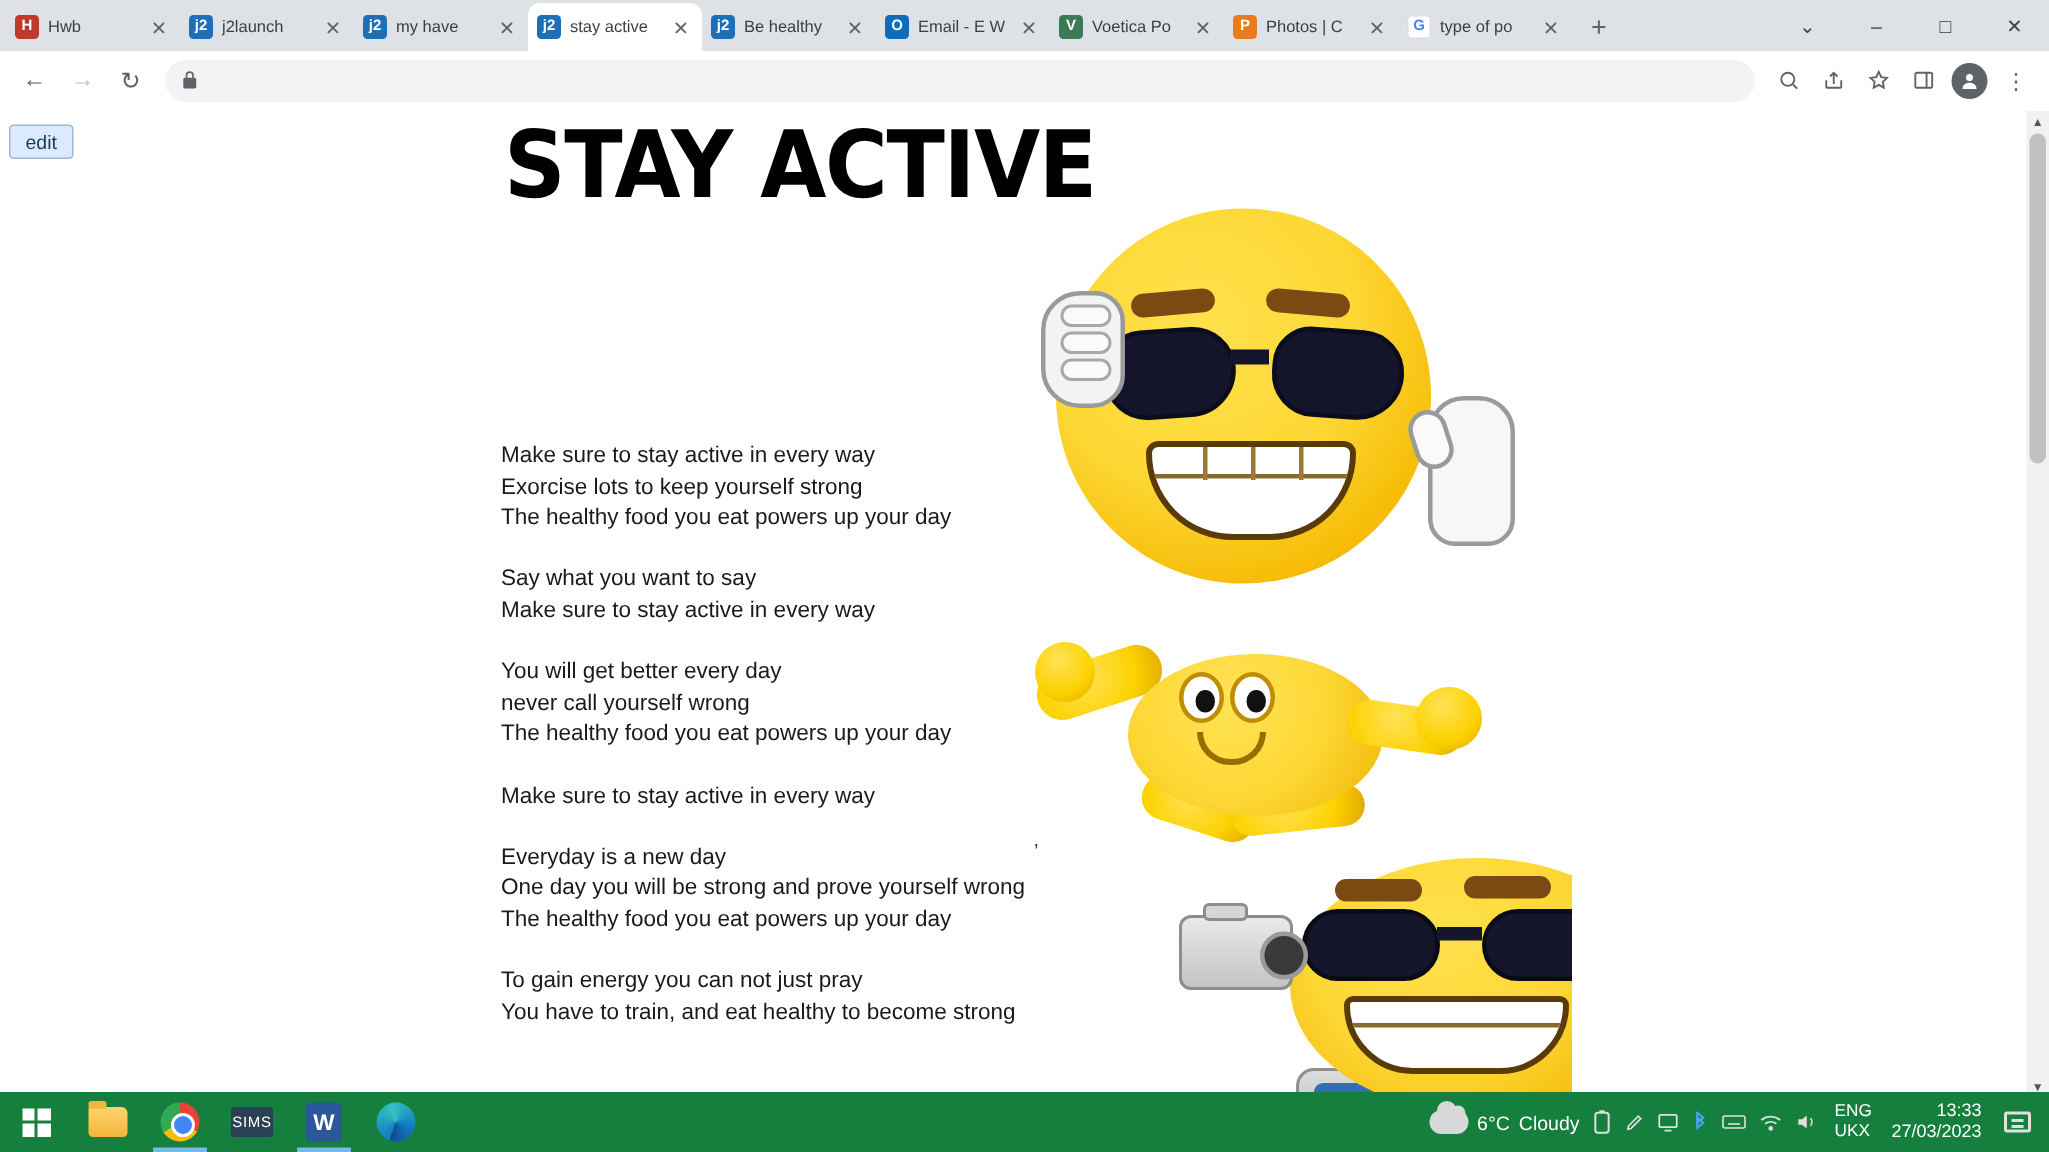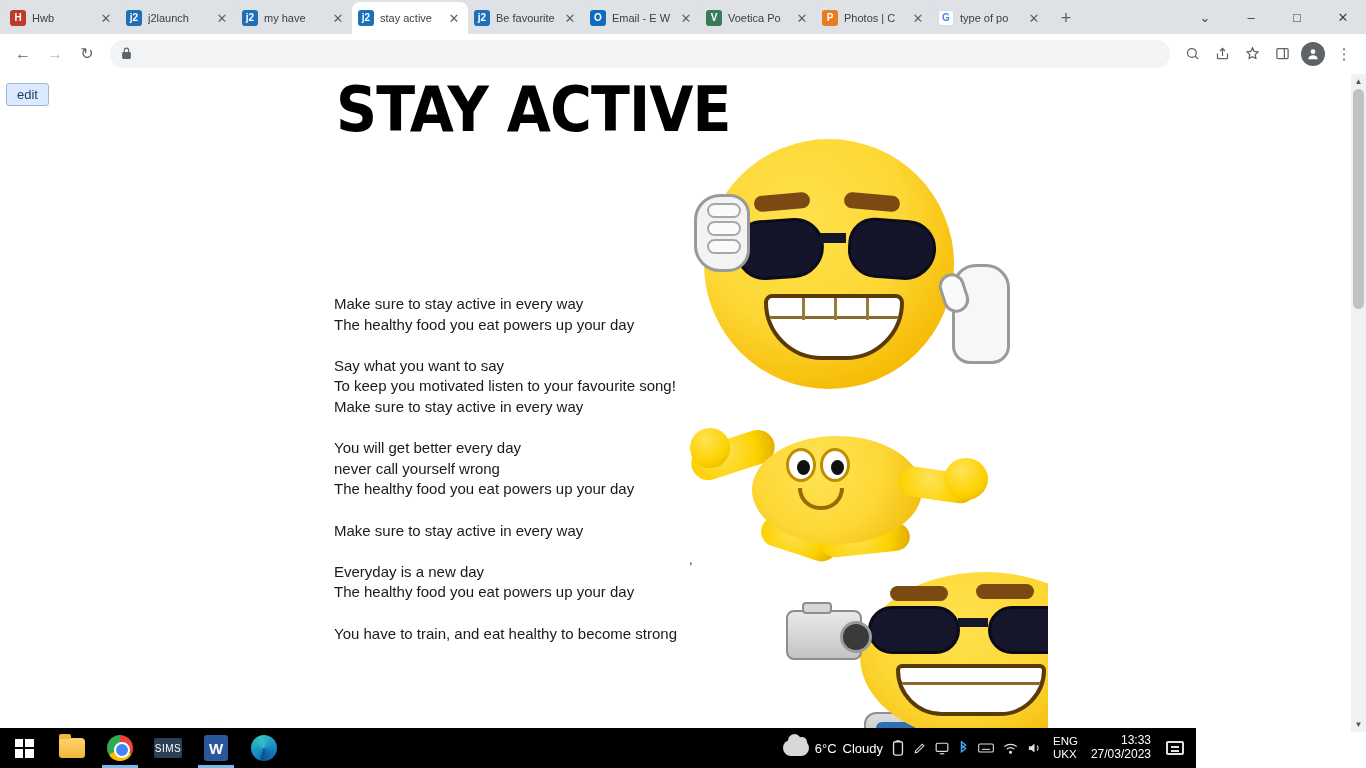--- a/index.html
+++ b/index.html
@@ -329,22 +329,22 @@
   #camera .lensc {
     position: absolute; right: -12px; top: 9px; width: 32px; height: 32px;
     background: #3a3a3a; border: 3px solid #9b9b9b; border-radius: 50%;
   }
   #camera .top { position: absolute; left: 14px; top: -10px; width: 30px; height: 12px; background: #d6d6d6; border: 2px solid #8d8d8d; border-radius: 4px; }
 
   
   #taskbar {
     position: absolute;
     left: 0; bottom: 0;
-    width: 1196px; height: 40px;
-    background: #000000;
+    width: 1366px; height: 40px;
+    background: #15803d;
     display: flex;
     align-items: center;
     color: #ffffff;
   }
   #start-btn { width: 48px; height: 40px; display: flex; align-items: center; justify-content: center; }
   .winlogo { width: 19px; height: 19px; display: grid; grid-template-columns: 1fr 1fr; grid-template-rows: 1fr 1fr; gap: 2.5px; }
   .winlogo i { background: #ffffff; display: block; }
   .tb-app {
     width: 48px; height: 40px;
     display: flex; align-items: center; justify-content: center;
@@ -412,21 +412,21 @@
       <span class="tab-title">my have</span>
       <span class="tab-close">✕</span>
     </div>
     <div class="tab active">
       <span class="favicon" style="background:#1d6fb8">j2</span>
       <span class="tab-title">stay active</span>
       <span class="tab-close">✕</span>
     </div>
     <div class="tab">
       <span class="favicon" style="background:#1d6fb8">j2</span>
-      <span class="tab-title">Be favourite</span>
+      <span class="tab-title">Be healthy</span>
       <span class="tab-close">✕</span>
     </div>
     <div class="tab">
       <span class="favicon" style="background:#0f6cbd">O</span>
       <span class="tab-title">Email - E W</span>
       <span class="tab-close">✕</span>
     </div>
     <div class="tab">
       <span class="favicon" style="background:#3b7a57">V</span>
       <span class="tab-title">Voetica Po</span>
@@ -498,40 +498,42 @@
 
   <div id="page">
 
     <div id="edit-btn">edit</div>
 
     <div id="page-title">STAY ACTIVE</div>
 
     <div id="poem">
       <div class="stanza">
         <div class="line">Make sure to stay active in every way</div>
+        <div class="line">Exorcise lots to keep yourself strong</div>
         <div class="line">The healthy food you eat powers up your day</div>
       </div>
       <div class="stanza">
         <div class="line">Say what you want to say</div>
-        <div class="line">To keep you motivated listen to your favourite song!</div>
         <div class="line">Make sure to stay active in every way</div>
       </div>
       <div class="stanza">
         <div class="line">You will get better every day</div>
         <div class="line">never call yourself wrong</div>
         <div class="line">The healthy food you eat powers up your day</div>
       </div>
       <div class="stanza">
         <div class="line">Make sure to stay active in every way</div>
       </div>
       <div class="stanza">
         <div class="line">Everyday is a new day</div>
+        <div class="line">One day you will be strong and prove yourself wrong</div>
         <div class="line">The healthy food you eat powers up your day</div>
       </div>
       <div class="stanza">
+        <div class="line">To gain energy you can not just pray</div>
         <div class="line">You have to train, and eat healthy to become strong</div>
 
       </div>
     </div>
 
     <div class="stray-comma">,</div>
 
     <div class="emoji-wrap" id="emoji-sunglasses">
       <div class="face"></div>
       <div class="brow l"></div>

